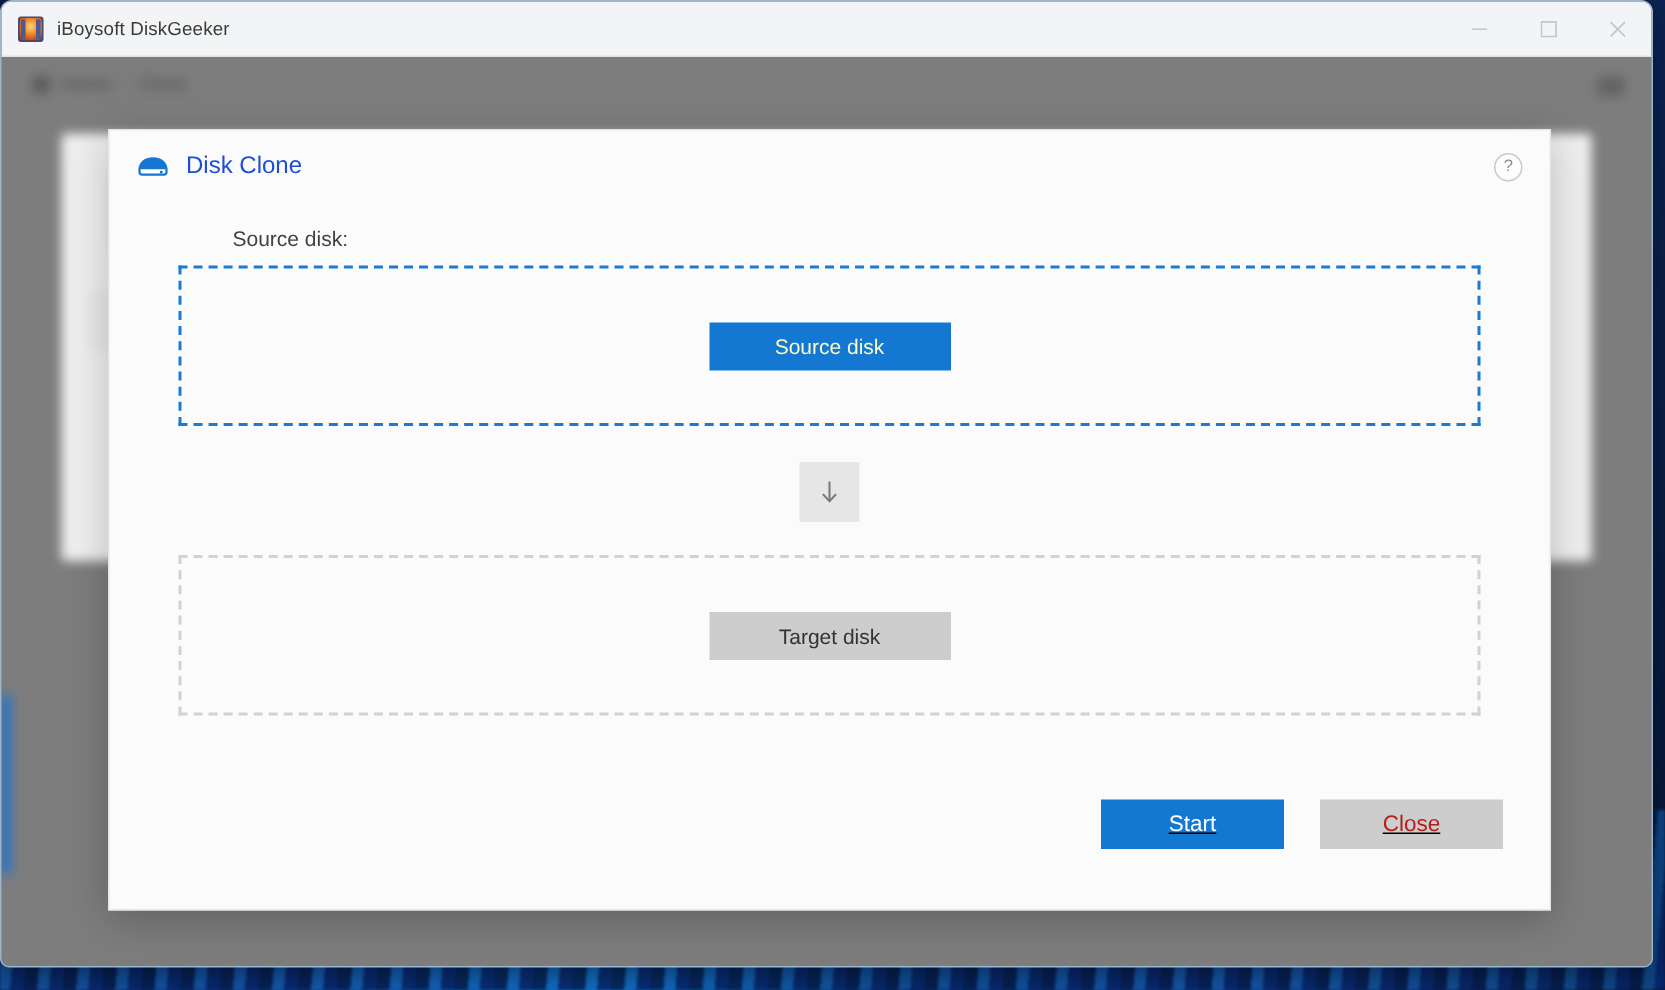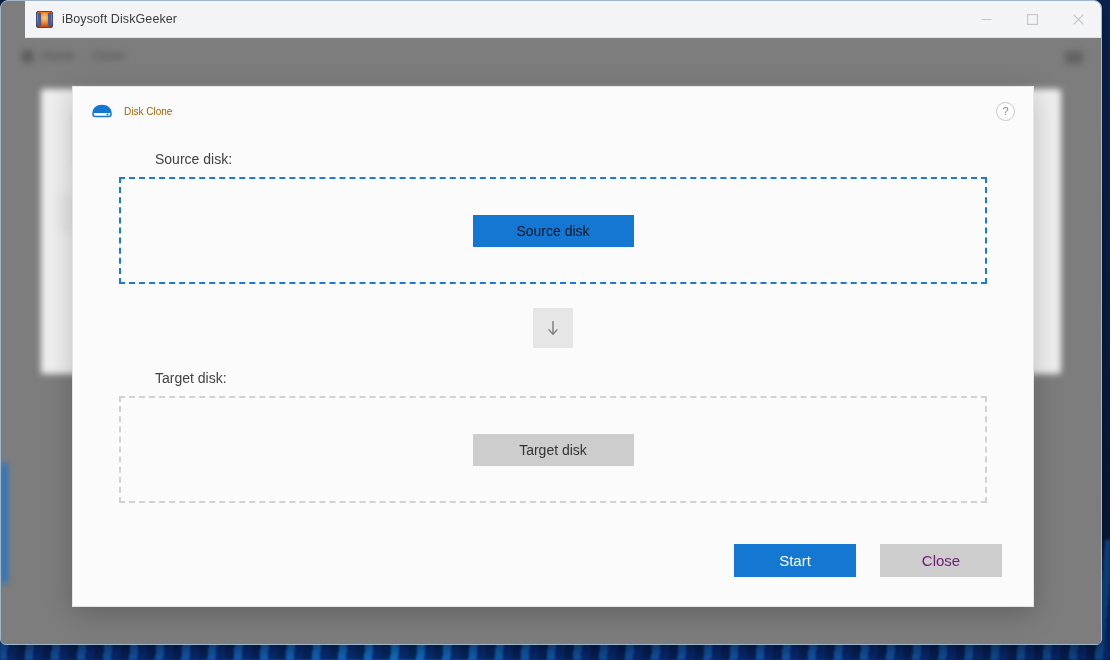--- a/index.html
+++ b/index.html
@@ -39,21 +39,20 @@
   #app-window {
     position: absolute;
     left: 0; top: 0;
     width: 1102px;
     height: 645px;
     background: #7d7d7d;
     border: 1px solid #9fb6cc;
     border-radius: 8px 8px 6px 6px;
     overflow: hidden;
     box-shadow: 0 4px 18px rgba(0,0,0,0.45);
-    padding-left: 24px;
   }
 
   
   #titlebar {
     height: 37px;
     background: #f3f4f5;
     display: flex;
     align-items: center;
     position: relative;
     border-bottom: 1px solid #e3e4e5;
@@ -186,22 +185,22 @@
   #modal-header {
     height: 48px;
     display: flex;
     align-items: center;
     padding: 0 18px 0 17px;
     position: relative;
   }
   .disk-icon { width: 24px; height: 24px; flex: none; }
   #modal-title {
     margin-left: 10px;
-    font-size: 10px;
-    color: #a16207;
+    font-size: 16px;
+    color: #1d4ed8;
   }
   #help-button {
     margin-left: auto;
     width: 19px; height: 19px;
     border: 1px solid #c9c9c9;
     border-radius: 50%;
     display: flex;
     align-items: center;
     justify-content: center;
     font-size: 11px;
@@ -238,57 +237,58 @@
     width: 161px;
     height: 32px;
     display: flex;
     align-items: center;
     justify-content: center;
     font-size: 14px;
     border: none;
     cursor: pointer;
     font-family: "Liberation Sans", sans-serif;
   }
-  .pick-btn.primary { background: #1478d2; color: #0f172a; }
+  .pick-btn.primary { background: #1478d2; color: #fef9c3; }
   .pick-btn.neutral { background: #cdcdcd; color: #333333; }
 
   #arrow-row {
     display: flex;
     justify-content: center;
     padding: 24px 0 22px 0;
   }
   #arrow-button {
     width: 40px; height: 40px;
     background: #e6e6e6;
     display: flex;
     align-items: center;
     justify-content: center;
     cursor: pointer;
   }
 
   #modal-footer {
     position: absolute;
     right: 31px;
-    bottom: 29px;
+    bottom: 40px;
     display: flex;
     gap: 24px;
+    text-decoration: underline;
   }
   .action-btn {
     width: 122px;
     height: 33px;
     display: flex;
     align-items: center;
     justify-content: center;
     font-size: 15px;
     border: none;
     cursor: pointer;
     font-family: "Liberation Sans", sans-serif;
   }
   .action-btn.start { background: #1478d2; color: #ffffff; }
-  .action-btn.close { background: #cdcdcd; color: #701a75; }
+  .action-btn.close { background: #cdcdcd; color: #b91c1c; }
 </style>
 </head>
 <body>
 
 <div id="desktop"></div>
 
 <div id="app-window">
 
   <div id="titlebar">
     <span class="app-icon"></span>
@@ -362,21 +362,20 @@
 
       <div id="arrow-row">
         <div id="arrow-button">
           <svg width="16" height="18" viewBox="0 0 16 18" aria-hidden="true">
             <line x1="8" y1="2" x2="8" y2="15" stroke="#7a7a7a" stroke-width="1.4"></line>
             <polyline points="3.6,10.4 8,15.2 12.4,10.4" fill="none" stroke="#7a7a7a" stroke-width="1.4"></polyline>
           </svg>
         </div>
       </div>
 
-      <div class="section-label">Target disk:</div>
       <div class="dropzone target">
         <button class="pick-btn neutral">Target disk</button>
       </div>
 
     </div>
 
     <div id="modal-footer">
       <button class="action-btn start">Start</button>
       <button class="action-btn close">Close</button>
     </div>

